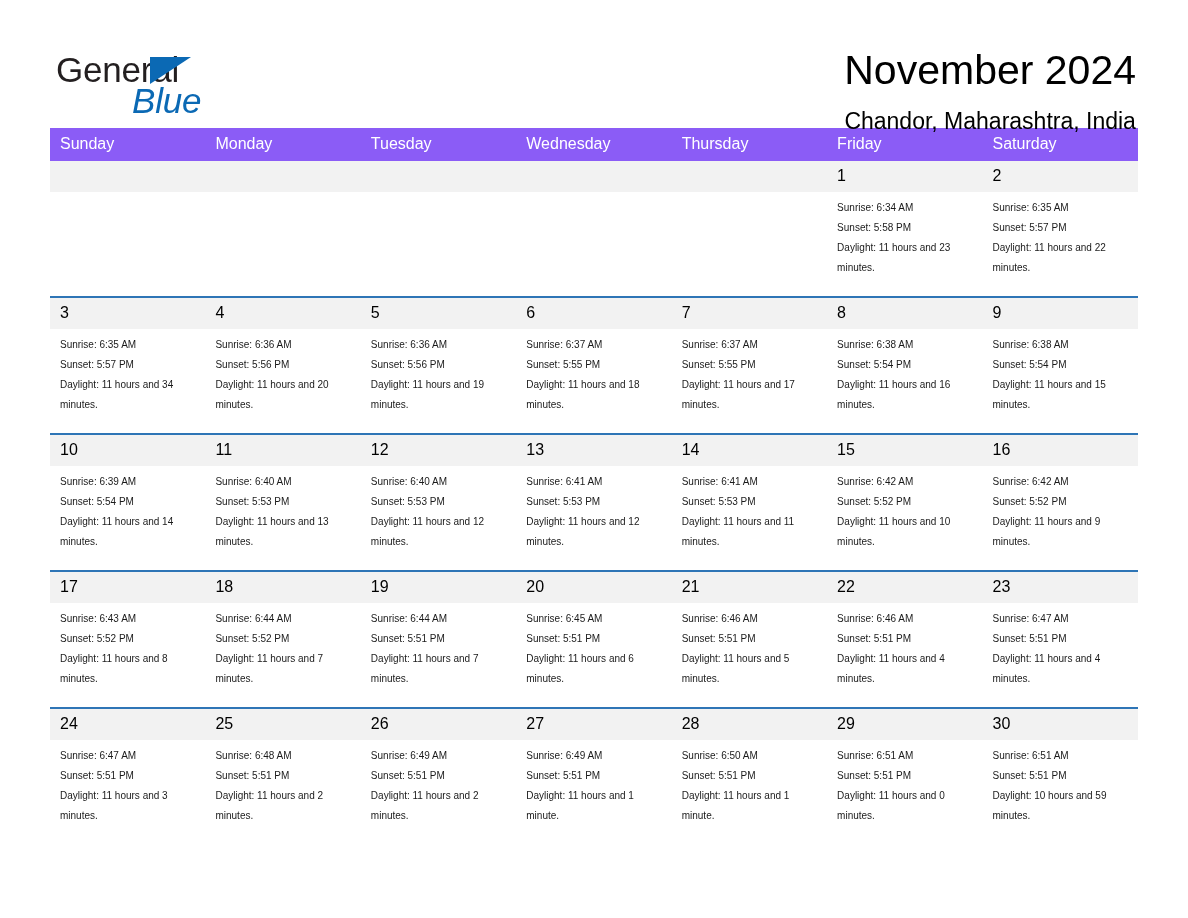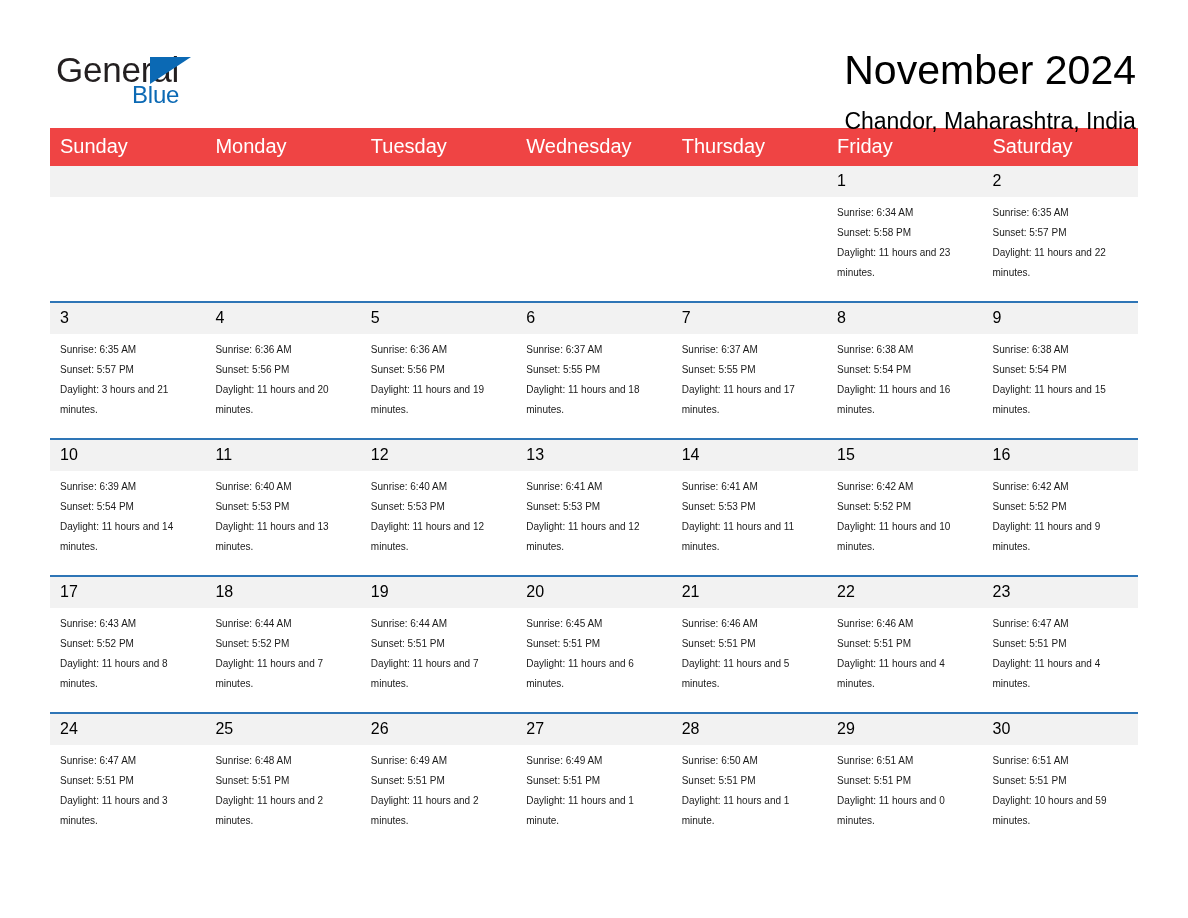--- a/index.html
+++ b/index.html
@@ -46,25 +46,26 @@
     font-size: 35px;
     line-height: 1;
     letter-spacing: -0.2px;
     color: #231f20;
     font-family: "Liberation Sans", sans-serif;
   }
   .brand-blue {
     position: absolute;
     left: 76px;
     top: 37px;
-    font-size: 24px;
+    font-size: 35px;
     line-height: 1;
     letter-spacing: -0.2px;
     color: #0b69b4;
     font-family: "Liberation Sans", sans-serif;
+    font-style: italic;
   }
   .brand-triangle {
     position: absolute;
     left: 94px;
     top: 11px;
     width: 0;
     height: 0;
     border-left: 41px solid #0b69b4;
     border-bottom: 27px solid transparent;
   }
@@ -93,23 +94,23 @@
 
   
   .calendar {
     margin: 0 50px 0 50px;
     width: 1088px;
     border-collapse: collapse;
     table-layout: fixed;
   }
 
   .calendar th {
-    background: #ef4444;
+    background: #8b5cf6;
     color: #ffffff;
-    font-size: 20px;
+    font-size: 16px;
     font-weight: normal;
     text-align: left;
     padding: 7px 0 8px 10px;
     height: 30px;
     vertical-align: middle;
     border: none;
   }
 
   .week-row {
     border-bottom: 2px solid #2e75b6;
@@ -239,21 +240,21 @@
             </div>
           </td>
         </tr>
         <tr class="week-row">
           <td>
             <div class="cell-inner">
               <div class="daynum">3</div>
               <div class="details">
                 <div>Sunrise: 6:35 AM</div>
                 <div>Sunset: 5:57 PM</div>
-                <div class="wrap">Daylight: 3 hours and 21 minutes.</div>
+                <div class="wrap">Daylight: 11 hours and 34 minutes.</div>
               </div>
             </div>
           </td>
           <td>
             <div class="cell-inner">
               <div class="daynum">4</div>
               <div class="details">
                 <div>Sunrise: 6:36 AM</div>
                 <div>Sunset: 5:56 PM</div>
                 <div class="wrap">Daylight: 11 hours and 20 minutes.</div>

